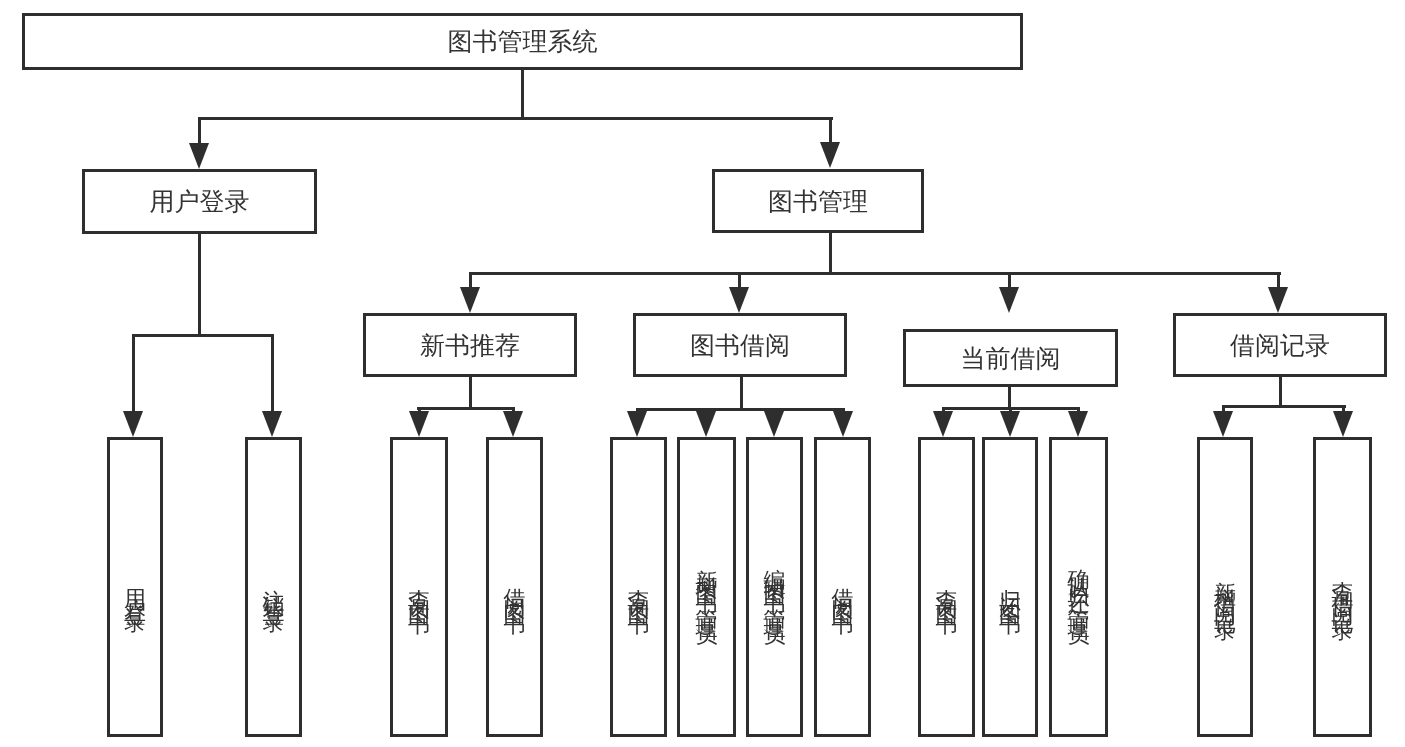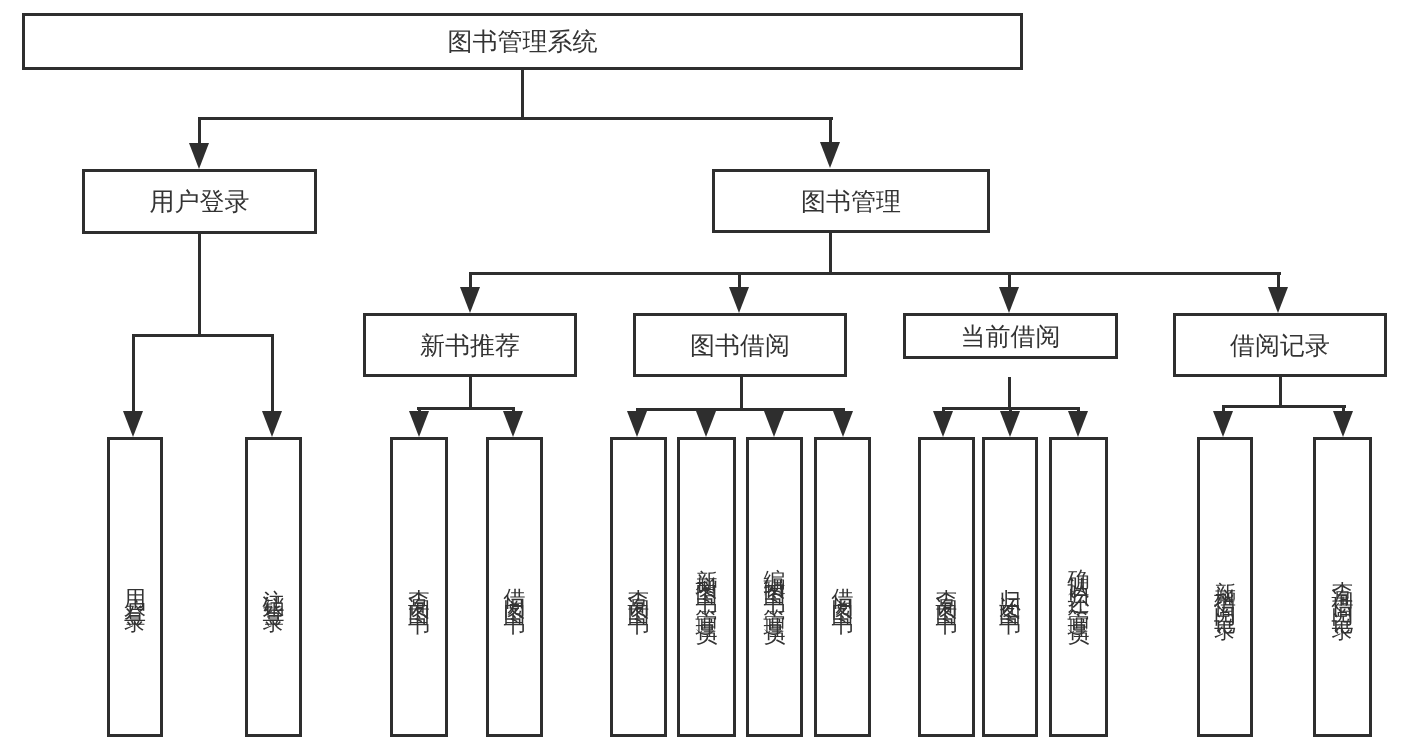--- a/index.html
+++ b/index.html
@@ -90,31 +90,31 @@
   <div class="ah" style="left:1213px;top:411px"></div>
   <div class="ah" style="left:1333px;top:411px"></div>
 
   <div class="node" style="left:22px;top:13px;width:1001px;height:57px">
     <span>图书管理系统</span>
   </div>
 
   <div class="node" style="left:82px;top:169px;width:235px;height:65px">
     <span>用户登录</span>
   </div>
-  <div class="node" style="left:712px;top:169px;width:278px;height:64px">
+  <div class="node" style="left:712px;top:169px;width:212px;height:64px">
     <span>图书管理</span>
   </div>
 
   <div class="node" style="left:633px;top:313px;width:214px;height:64px">
     <span>图书借阅</span>
   </div>
   <div class="node" style="left:363px;top:313px;width:214px;height:64px">
     <span>新书推荐</span>
   </div>
-  <div class="node" style="left:903px;top:313px;width:215px;height:46px">
+  <div class="node" style="left:903px;top:329px;width:215px;height:58px">
     <span>当前借阅</span>
   </div>
   <div class="node" style="left:1173px;top:313px;width:214px;height:64px">
     <span>借阅记录</span>
   </div>
 
   <div class="leaf" style="left:107px;width:56px">
     <span class="vtext">用户登录</span>
   </div>
   <div class="leaf" style="left:245px;width:57px">

